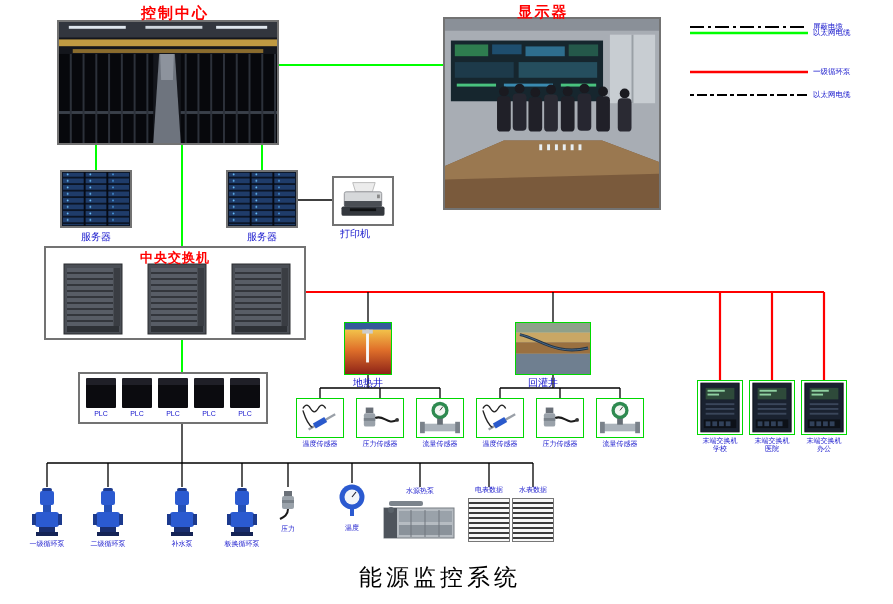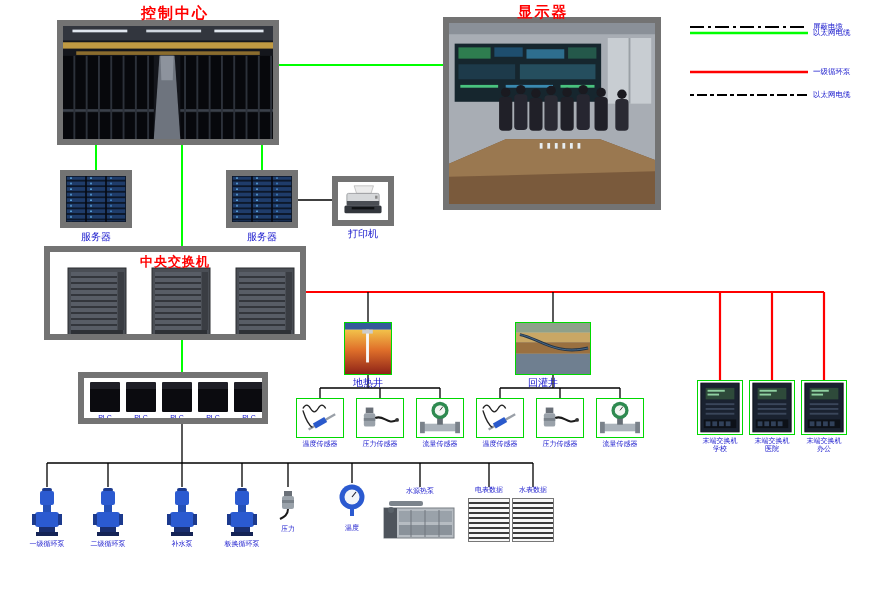--- a/index.html
+++ b/index.html
@@ -2,21 +2,21 @@
 <html><head>
 <meta charset="utf-8">
 <style>
   *{margin:0;padding:0;box-sizing:border-box}
   html,body{background:#fff}
   body{font-family:"Liberation Sans",sans-serif}
   .stage{position:relative;width:893px;height:604px;background:#fff;overflow:hidden}
   .wires{position:absolute;left:0;top:0;z-index:0}
   .node{position:absolute;overflow:hidden;background:#fff;z-index:1}
   .node svg{display:block;width:100%;height:100%}
-  .green2{border:6px solid #737373}
+  .green2{border:2px solid #737373}
   .green1{border:1px solid #00d800}
   .lbl{position:absolute;z-index:2;text-align:center;color:#1515cc;font-size:10px;line-height:1.2;white-space:nowrap}
   .lbl.wrap{white-space:normal}
   .lbl.small{font-size:7px}
   .lbl.red{color:#ff0000;font-size:15px;font-weight:bold;font-family:"Liberation Serif",serif;letter-spacing:2px}
   .switch-title{position:absolute;top:1px;left:0;right:0;text-align:center;color:#ff0000;font-size:13px;
     font-weight:bold;font-family:"Liberation Serif",serif;letter-spacing:1px;z-index:3}
   .plc-module{position:absolute;background:linear-gradient(#1f1f27 0 7px,#0b0b0f 7px);border-radius:1px;z-index:2}
   .plc-lbl{position:absolute;z-index:2;text-align:center;color:#1515cc;font-size:7px}
   .meter-box{position:absolute;z-index:1;border:1px solid #777;
@@ -214,21 +214,21 @@
     <svg viewBox="0 0 62 50" preserveAspectRatio="none">
       <rect width="62" height="50" fill="#ffffff"></rect>
       <polygon points="20,5 44,5 41,15 23,15" fill="#ececec" stroke="#aaa" stroke-width="0.8"></polygon>
       <rect x="11" y="15" width="40" height="16" rx="2" fill="#d6d8da" stroke="#909296"></rect>
       <rect x="11" y="25" width="40" height="6" fill="#4a4e54"></rect>
       <rect x="8" y="31" width="46" height="10" rx="2" fill="#33373d"></rect>
       <rect x="17" y="33" width="28" height="3" fill="#0e1012"></rect>
       <rect x="46" y="18" width="3" height="4" fill="#888"></rect>
     </svg>
   </div>
-  <div class="lbl" style="left:332px;top:228px;width:62px">打印机</div>
+  <div class="lbl" style="left:324px;top:228px;width:62px">打印机</div>
 
   <div class="node green2" style="left:44px;top:246px;width:262px;height:94px;background:#fff">
     <div class="switch-title">中央交换机</div>
     <svg style="position:absolute;left:12px;top:14px;width:70px;height:74px" viewBox="0 0 70 74">
       <rect width="70" height="74" fill="#fff"></rect>
       <rect x="6" y="2" width="58" height="70" fill="#4a4e55" stroke="#2a2c30"></rect>
       <rect x="9" y="6" width="46" height="58" fill="url(#p-slat)"></rect>
       <rect x="56" y="6" width="6" height="58" fill="#3a3d43"></rect>
       <rect x="9" y="64" width="52" height="6" fill="#2e3136"></rect>
     </svg>
@@ -517,14 +517,15 @@
       <circle cx="8" cy="12" r="3" fill="#5a626a"></circle>
     </svg>
   </div>
 
   <div class="lbl small" style="left:464px;top:486px;width:50px">电表数据</div>
   <div class="meter-box" style="left:468px;top:498px;width:42px;height:44px"></div>
 
   <div class="lbl small" style="left:508px;top:486px;width:50px">水表数据</div>
   <div class="meter-box" style="left:512px;top:498px;width:42px;height:44px"></div>
 
+  <div class="title-main" style="left:290px;top:562px;width:300px">能源监控系统</div>
 
 </div>
 
 </body></html>

